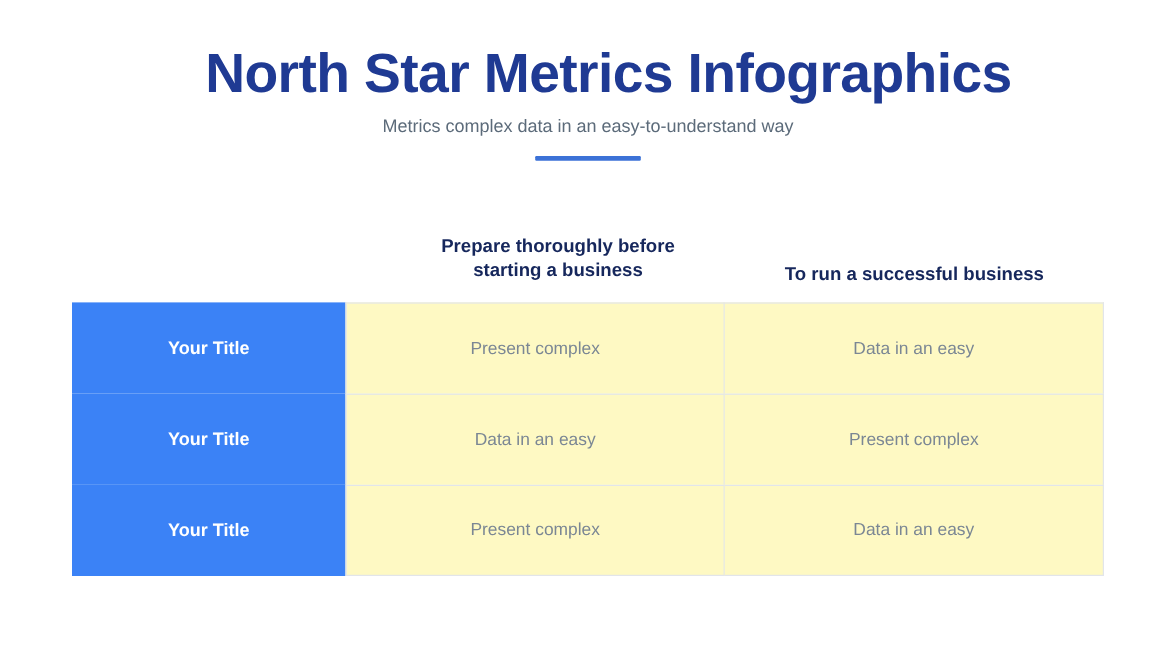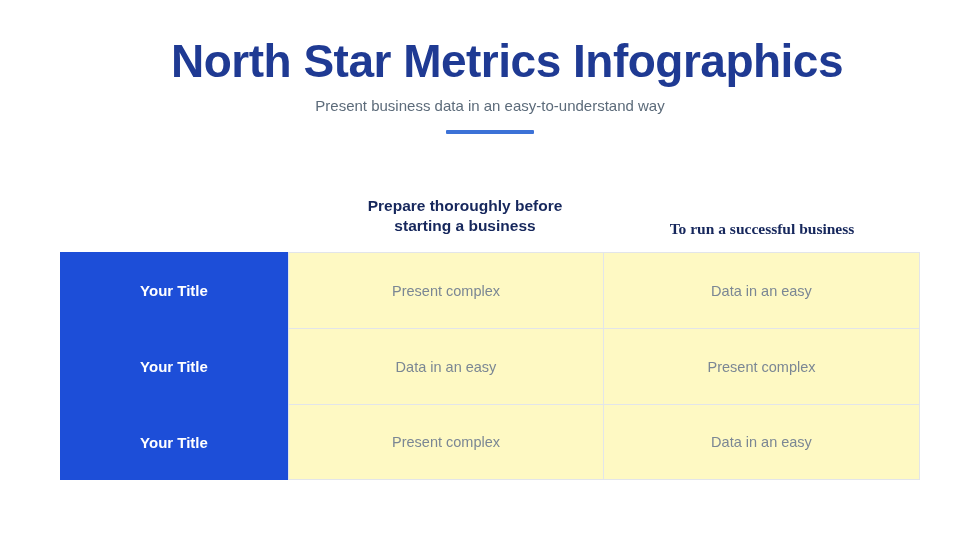--- a/index.html
+++ b/index.html
@@ -70,21 +70,20 @@
     left: 340px;
     top: 0px;
     width: 250px;
     text-align: center;
   }
   .col-header.h2 {
     left: 604px;
     top: 23px;
     width: 316px;
     text-align: center;
-    font-family: Liberation Serif, serif;
   }
 
   .table {
     position: absolute;
     top: 252px;
     left: 60px;
     width: 860px;
     height: 225px;
   }
   .row {
@@ -93,21 +92,21 @@
     width: 860px;
     height: 76px;
     display: flex;
   }
   .row.r0 { top: 0px; }
   .row.r1 { top: 76px; }
   .row.r2 { top: 152px; }
 
   .cell-label {
     width: 228px;
-    background: #1d4ed8;
+    background: #3b82f6;
     color: #ffffff;
     font-size: 15px;
     font-weight: bold;
     display: flex;
     align-items: center;
     justify-content: center;
     box-sizing: border-box;
   }
   .cell {
     flex: 1;
@@ -132,21 +131,21 @@
   .row.r0 .cell { border-bottom: none; }
   .row.r1 .cell { border-bottom: none; }
   .row.r2 .cell { border-bottom: 1px solid #e2e5ea; }
 </style>
 </head>
 <body>
 
 <div class="slide">
 
   <div class="title">North Star Metrics Infographics</div>
-  <div class="subtitle">Present business data in an easy-to-understand way</div>
+  <div class="subtitle">Metrics complex data in an easy-to-understand way</div>
   <div class="underline"></div>
 
   <div class="headers">
     <div class="col-header h1">Prepare thoroughly before starting a business</div>
     <div class="col-header h2">To run a successful business</div>
   </div>
 
   <div class="table">
 
     <div class="row r0">

